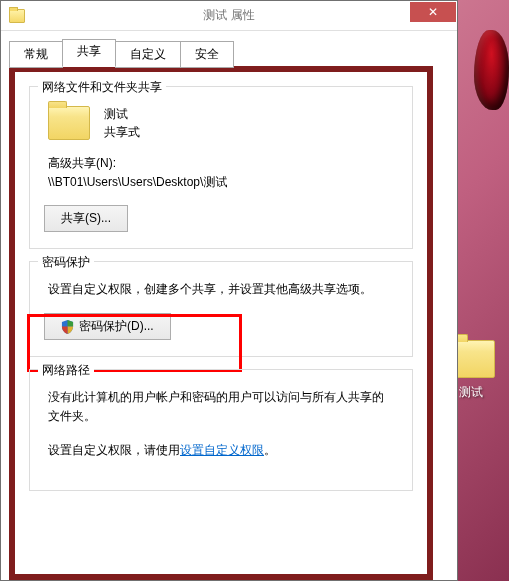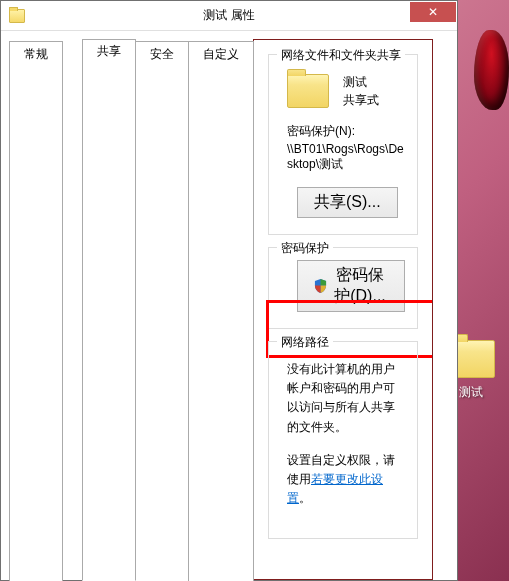--- a/index.html
+++ b/index.html
@@ -60,21 +60,21 @@
     height: 3px;
     background: #f5d96a;
     border: 1px solid #d4b84a;
     border-bottom: none;
     border-radius: 1px 1px 0 0;
   }
   .title-text {
     position: absolute;
     left: 50%;
     transform: translateX(-50%);
-    color: #000000;
+    color: #737373;
     font-size: 12px;
   }
   .close-btn {
     margin-left: auto;
     width: 46px;
     height: 20px;
     background: #c75050;
     color: #fff;
     display: flex;
     align-items: center;
@@ -82,21 +82,21 @@
     font-size: 12px;
     font-family: Arial, sans-serif;
     align-self: flex-start;
     margin-top: 1px;
     margin-right: 1px;
   }
   .tab-area {
     padding: 8px 24px 0 8px;
     flex: 1;
     display: flex;
-    flex-direction: row;
+    flex-direction: column;
   }
   .tabs {
     display: flex;
     position: relative;
     z-index: 2;
   }
   .tab {
     padding: 4px 14px 4px 14px;
     border: 1px solid #aaaaaa;
     background: #ffffff;
@@ -104,27 +104,26 @@
     margin-right: -1px;
     font-size: 12px;
   }
   .tab.active {
     border-bottom: 1px solid #ffffff;
     padding-top: 3px;
     padding-bottom: 5px;
     top: 0;
     margin-bottom: -1px;
     z-index: 3;
-    margin-left: 20px;
   }
   .tab.inactive {
     top: 2px;
   }
   .tab-content {
-    border: 1px solid #7f1d1d;
+    border: 6px solid #7f1d1d;
     flex: 1;
     padding: 14px 14px;
     background: #ffffff;
     position: relative;
     z-index: 1;
     overflow: auto;
   }
   .group {
     border: 1px solid #dcdcdc;
     padding: 12px 12px 16px 12px;
@@ -168,24 +167,24 @@
   .folder-texts { line-height: 1.5; }
   .net-path-label { margin: 4px 0 2px 6px; }
   .net-path-value { margin: 0 0 14px 6px; word-break: break-all; }
   .btn {
     display: inline-flex;
     align-items: center;
     justify-content: center;
     padding: 4px 16px;
     background: linear-gradient(to bottom, #f5f5f5, #e8e8e8);
     border: 1px solid #adadad;
-    font-size: 16px;
+    font-size: 12px;
     font-family: inherit;
     min-width: 80px;
-    margin-left: 16px;
+    margin-left: 2px;
     cursor: default;
   }
   .btn .shield {
     width: 13px;
     height: 14px;
     margin-right: 5px;
     display: inline-block;
     position: relative;
   }
   .btn .shield svg { display: block; }
@@ -238,64 +237,65 @@
     <span class="title-text">测试 属性</span>
     <span class="close-btn">
       <span>✕</span>
     </span>
   </div>
 
   <div class="tab-area">
     <div class="tabs">
       <div class="tab inactive">常规</div>
       <div class="tab active">共享</div>
+      <div class="tab inactive">自定义</div>
       <div class="tab inactive">安全</div>
-      <div class="tab inactive">自定义</div>
     </div>
 
     <div class="tab-content">
 
       <div class="group">
         <span class="group-title">网络文件和文件夹共享</span>
 
         <div class="folder-row">
           <div class="folder-big"></div>
           <div class="folder-texts">
             <div>测试</div>
             <div>共享式</div>
           </div>
         </div>
 
-        <div class="net-path-label">密码保护(N):</div>
-        <div class="net-path-value">\\BT01\Rogs\Rogs\Desktop\测试</div>
+        <div class="net-path-label">高级共享(N):</div>
+        <div class="net-path-value">\\BT01\Users\Users\Desktop\测试</div>
 
         <button class="btn">
           <span>共享(S)...</span>
         </button>
       </div>
 
       <div class="group" style="position:relative;">
         <span class="group-title">密码保护</span>
+        <div class="adv-desc">设置自定义权限，创建多个共享，并设置其他高级共享选项。</div>
         <button class="btn">
           <span class="shield">
             <svg viewBox="0 0 14 15" width="13" height="14">
               <path d="M7 0 L13 2 L13 7 C13 11 10 14 7 15 C4 14 1 11 1 7 L1 2 Z" fill="#2b73d0"></path>
               <path d="M7 0 L13 2 L13 7 L7 7 Z" fill="#3b9b3b"></path>
               <path d="M7 7 L13 7 C13 11 10 14 7 15 Z" fill="#e0b030"></path>
               <path d="M1 7 L7 7 L7 15 C4 14 1 11 1 7 Z" fill="#d04030"></path>
             </svg>
           </span>
           <span>密码保护(D)...</span>
         </button>
         <div class="highlight-box" style="left:-3px; top:52px; width:215px; height:58px;"></div>
       </div>
 
       <div class="group">
         <span class="group-title">网络路径</span>
         <div class="pw-desc">没有此计算机的用户帐户和密码的用户可以访问与所有人共享的文件夹。</div>
         <div class="pw-note">
-          <span>设置自定义权限，请使用</span><span class="link">若要更改此设置</span><span>。</span>
+          <span>设置自定义权限，请使用</span><span class="link">设置自定义权限</span><span>。</span>
         </div>
       </div>
 
     </div>
   </div>
 </div>
 
 </body></html>

